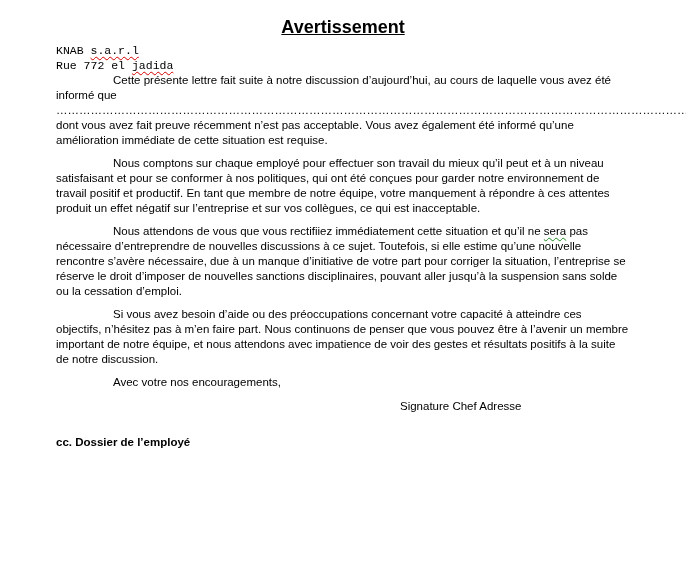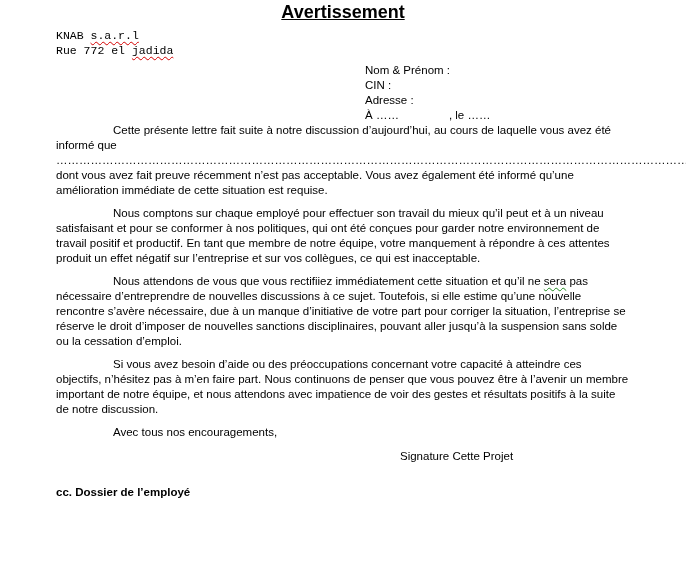--- a/index.html
+++ b/index.html
@@ -8,21 +8,21 @@
     width: 686px;
     height: 577px;
     background: #ffffff;
     color: #000000;
     font-family: "Liberation Sans", sans-serif;
     font-size: 11.5px;
     line-height: 15px;
     overflow: hidden;
   }
   .title {
-    padding-top: 1px;
+    padding-top: 16px;
     text-align: center;
     font-size: 18px;
     line-height: 22px;
     font-weight: bold;
     text-decoration: underline;
   }
   .sender { margin: 5px 0 0 56px; font-family: Liberation Mono, monospace; }
   .recipient { margin: 5px 0 0 365px; }
   .line { height: 15px; white-space: pre; }
   .gap { display: inline-block; width: 50px; }
@@ -56,39 +56,33 @@
 
 <div class="page">
 
   <div class="title">Avertissement</div>
 
   <div class="sender">
     <div class="line"><span>KNAB </span><span class="sp-red">s.a.r.l</span></div>
     <div class="line"><span>Rue 772 el </span><span class="sp-red">jadida</span></div>
   </div>
 
-  <div class="recipient">
-    <div class="line">Nom &amp; Prénom :</div>
-    <div class="line">CIN :</div>
-    <div class="line">Adresse :</div>
-    <div class="line"><span>À </span><span>……</span><span class="gap"></span><span>, le </span><span>……</span></div>
-  </div>
 
   <div class="body-text">
 
 
     <p class="para"><span>Cette présente lettre fait suite à notre discussion d’aujourd’hui, au cours de laquelle vous avez été informé que </span><span class="dots">……………………………………………………………………………………………………………………………………………………………………………………</span><span> dont vous avez fait preuve récemment n’est pas acceptable. Vous avez également été informé qu’une amélioration immédiate de cette situation est requise.</span></p>
 
     <p class="para">Nous comptons sur chaque employé pour effectuer son travail du mieux qu’il peut et à un niveau satisfaisant et pour se conformer à nos politiques, qui ont été conçues pour garder notre environnement de travail positif et productif. En tant que membre de notre équipe, votre manquement à répondre à ces attentes produit un effet négatif sur l’entreprise et sur vos collègues, ce qui est inacceptable.</p>
 
     <p class="para"><span>Nous attendons de vous que vous rectifiiez immédiatement cette situation et qu’il ne </span><span class="sp-green">sera</span><span> pas nécessaire d’entreprendre de nouvelles discussions à ce sujet. Toutefois, si elle estime qu’une nouvelle rencontre s’avère nécessaire, due à un manque d’initiative de votre part pour corriger la situation, l’entreprise se réserve le droit d’imposer de nouvelles sanctions disciplinaires, pouvant aller jusqu’à la suspension sans solde ou la cessation d’emploi.</span></p>
 
     <p class="para">Si vous avez besoin d’aide ou des préoccupations concernant votre capacité à atteindre ces objectifs, n’hésitez pas à m’en faire part. Nous continuons de penser que vous pouvez être à l’avenir un membre important de notre équipe, et nous attendons avec impatience de voir des gestes et résultats positifs à la suite de notre discussion.</p>
 
-    <p class="closing">Avec tous nos encouragements,</p>
+    <p class="closing">Avec votre nos encouragements,</p>
 
-    <p class="signature">Signature Cette Projet</p>
+    <p class="signature">Signature Chef Adresse</p>
 
     <p class="cc">cc. Dossier de l’employé</p>
 
   </div>
 
 </div>
 
 </body></html>

